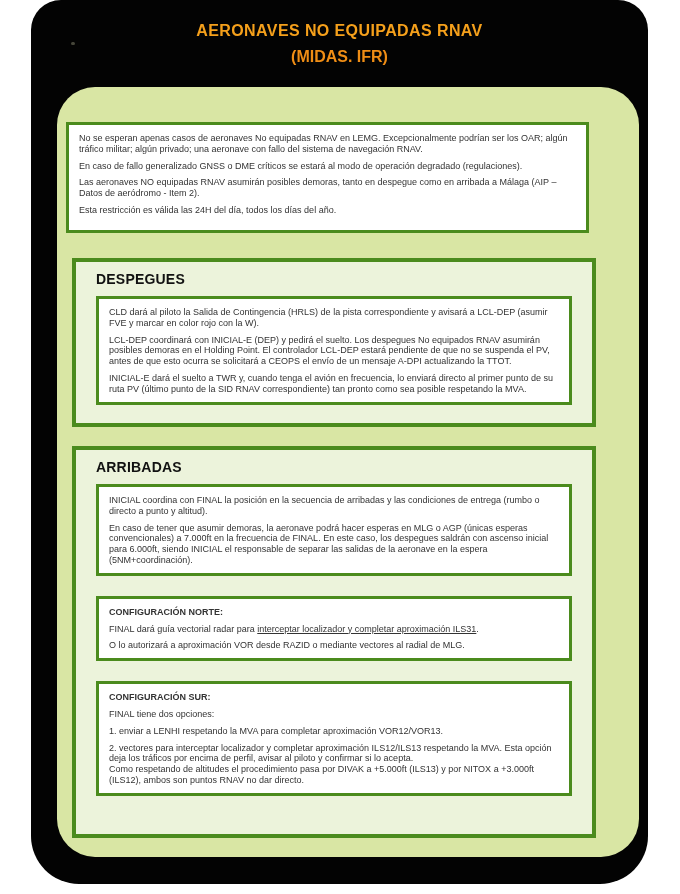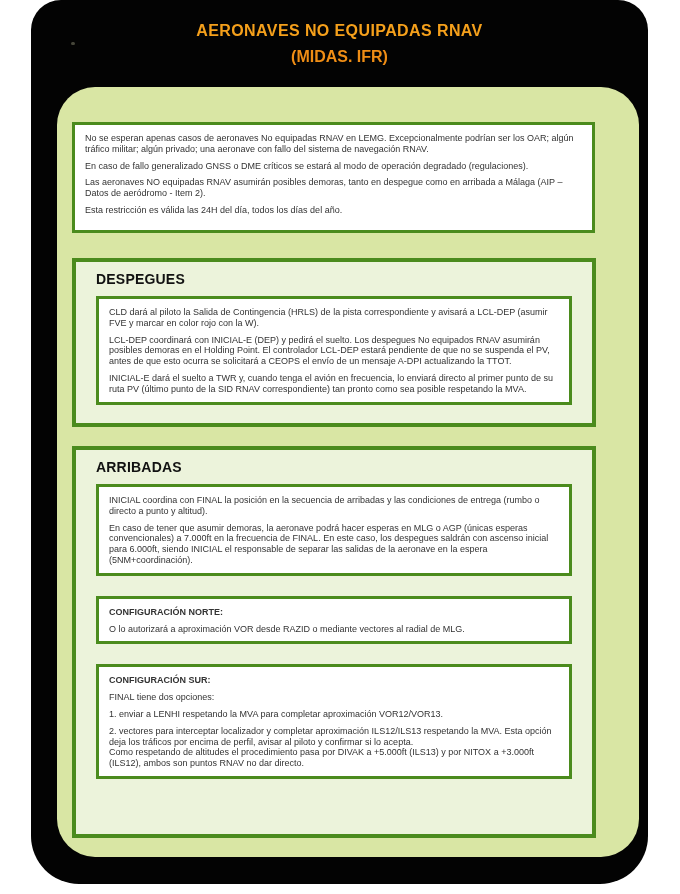--- a/index.html
+++ b/index.html
@@ -47,21 +47,21 @@
     border-radius:38px;
   }
   .white-box{
     background:#ffffff;
     border:3px solid #4b8b1d;
     box-sizing:border-box;
     padding:8px 10px 7px 10px;
   }
   .intro-box{
     position:absolute;
-    left:72px; top:122px; width:523px;
+    left:66px; top:122px; width:523px;
     min-height:111px;
   }
   .section-box{
     position:absolute;
     left:72px; width:524px;
     background:#ecf3db;
     border:4px solid #4b8b1d;
     box-sizing:border-box;
     padding:9px 20px 14px 20px;
   }
@@ -120,20 +120,21 @@
 <div class="section-box section-arribadas">
   <h2 class="section-heading">ARRIBADAS</h2>
 
   <div class="white-box inner-box">
     <p class="t">INICIAL coordina con FINAL la posición en la secuencia de arribadas y las condiciones de entrega (rumbo o directo a punto y altitud).</p>
     <p class="t">En caso de tener que asumir demoras, la aeronave podrá hacer esperas en MLG o AGP (únicas esperas convencionales) a 7.000ft en la frecuencia de FINAL. En este caso, los despegues saldrán con ascenso inicial para 6.000ft, siendo INICIAL el responsable de separar las salidas de la aeronave en la espera (5NM+coordinación).</p>
   </div>
 
   <div class="white-box inner-box">
     <p class="t bold-label">CONFIGURACIÓN NORTE:</p>
+    <p class="t"><span>FINAL dará guía vectorial radar para </span><span class="u">interceptar localizador y completar aproximación ILS31</span><span>.</span></p>
     <p class="t">O lo autorizará a aproximación VOR desde RAZID o mediante vectores al radial de MLG.</p>
   </div>
 
   <div class="white-box inner-box">
     <p class="t bold-label">CONFIGURACIÓN SUR:</p>
     <p class="t">FINAL tiene dos opciones:</p>
     <p class="t">1. enviar a LENHI respetando la MVA para completar aproximación VOR12/VOR13.</p>
     <p class="t tight">2. vectores para interceptar localizador y completar aproximación ILS12/ILS13 respetando la MVA. Esta opción deja los tráficos por encima de perfil, avisar al piloto y confirmar si lo acepta.</p>
     <p class="t join">Como respetando de altitudes el procedimiento pasa por DIVAK a +5.000ft (ILS13) y por NITOX a +3.000ft (ILS12), ambos son puntos RNAV no dar directo.</p>
   </div>

